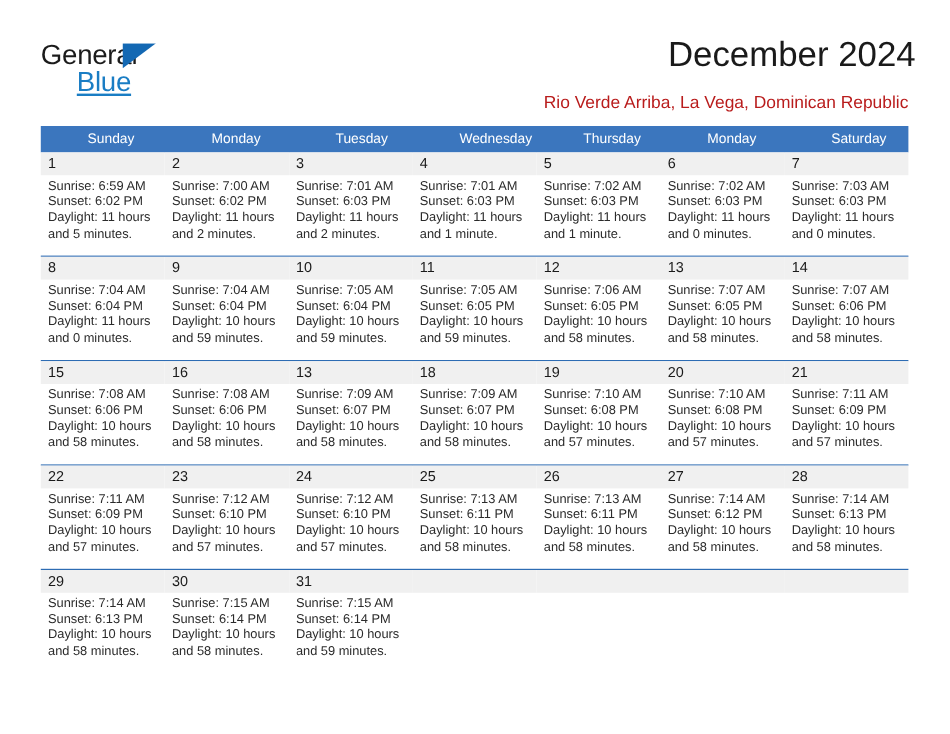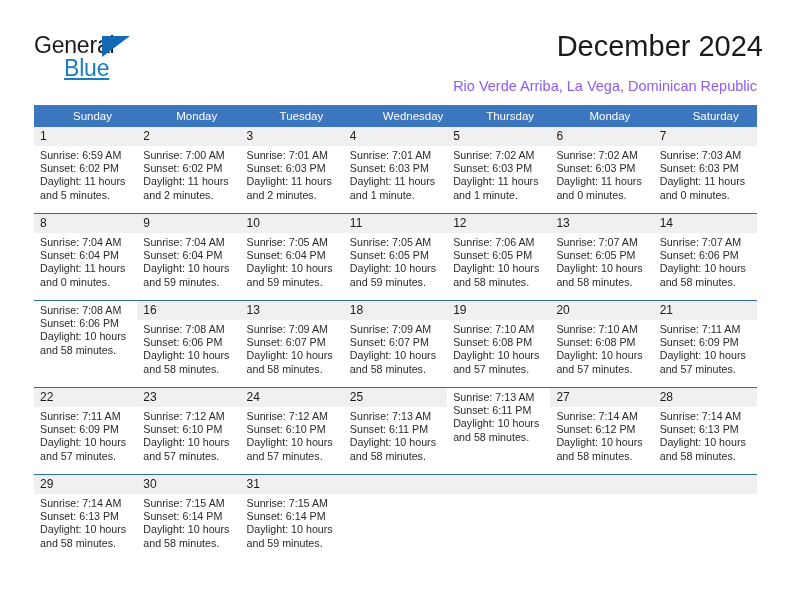--- a/index.html
+++ b/index.html
@@ -72,21 +72,21 @@
     font-size: 29px;
     color: #1a1a1a;
     text-align: right;
     white-space: nowrap;
   }
   .subtitle {
     position: absolute;
     right: 35px;
     top: 78px;
     font-size: 14.5px;
-    color: #8b5cf6;
+    color: #b91c1c;
     text-align: center;
     white-space: nowrap;
   }
 
   
   .calendar {
     position: absolute;
     left: 34px;
     top: 105px;
     width: 723px;
@@ -298,20 +298,21 @@
             <div class="info">
               <div>Sunrise: 7:07 AM</div>
               <div>Sunset: 6:06 PM</div>
               <div>Daylight: 10 hours</div>
               <div>and 58 minutes.</div>
             </div>
           </div>
         </div>
         <div class="week">
           <div class="cell">
+            <div class="daynum">15</div>
             <div class="info">
               <div>Sunrise: 7:08 AM</div>
               <div>Sunset: 6:06 PM</div>
               <div>Daylight: 10 hours</div>
               <div>and 58 minutes.</div>
             </div>
           </div>
           <div class="cell">
             <div class="daynum">16</div>
             <div class="info">
@@ -398,20 +399,21 @@
           <div class="cell">
             <div class="daynum">25</div>
             <div class="info">
               <div>Sunrise: 7:13 AM</div>
               <div>Sunset: 6:11 PM</div>
               <div>Daylight: 10 hours</div>
               <div>and 58 minutes.</div>
             </div>
           </div>
           <div class="cell">
+            <div class="daynum">26</div>
             <div class="info">
               <div>Sunrise: 7:13 AM</div>
               <div>Sunset: 6:11 PM</div>
               <div>Daylight: 10 hours</div>
               <div>and 58 minutes.</div>
             </div>
           </div>
           <div class="cell">
             <div class="daynum">27</div>
             <div class="info">

